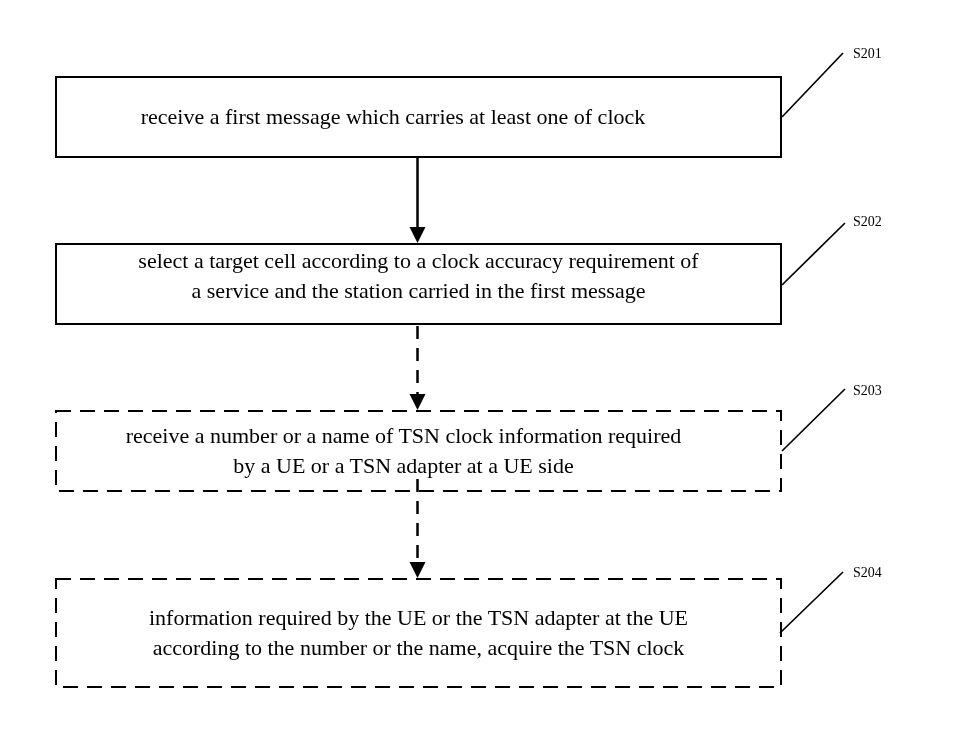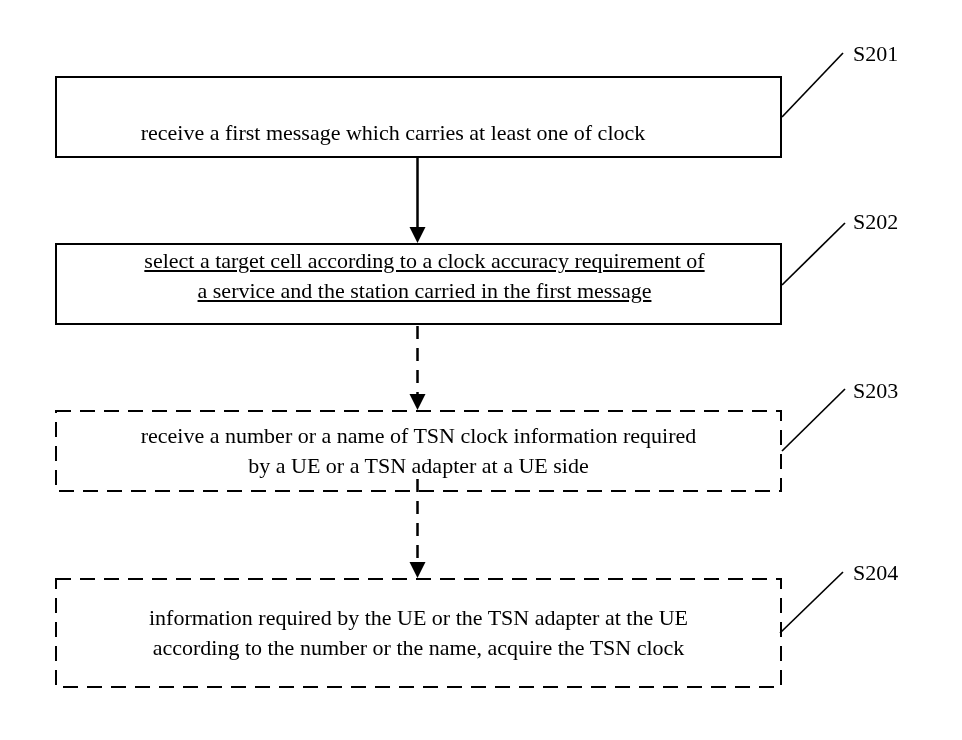--- a/index.html
+++ b/index.html
@@ -30,28 +30,28 @@
     align-items: center;
     justify-content: center;
     text-align: center;
     font-size: 22px;
     line-height: 30px;
     letter-spacing: 0px;
   }
   .step-text .line {
     white-space: nowrap;
   }
-  #step1-text { left: 55px; top: 92px;  width: 676px; height: 82px; }
-  #step2-text { left: 61px; top: 243px; width: 727px; height: 66px; text-decoration: underline; }
-  #step3-text { left: 55px; top: 410px; width: 727px; height: 82px; }
+  #step1-text { left: 55px; top: 76px;  width: 676px; height: 82px; }
+  #step2-text { left: 55px; top: 243px; width: 727px; height: 66px; }
+  #step3-text { left: 40px; top: 410px; width: 727px; height: 82px; }
   #step4-text { left: 55px; top: 578px; width: 727px; height: 110px; }
   .step-label {
     position: absolute;
     left: 853px;
-    font-size: 22px;
+    font-size: 14px;
     line-height: 24px;
     white-space: nowrap;
   }
   #step1-label { top: 42px; }
   #step2-label { top: 210px; }
   #step3-label { top: 379px; }
   #step4-label { top: 561px; }
 </style>
 </head>
 <body>

